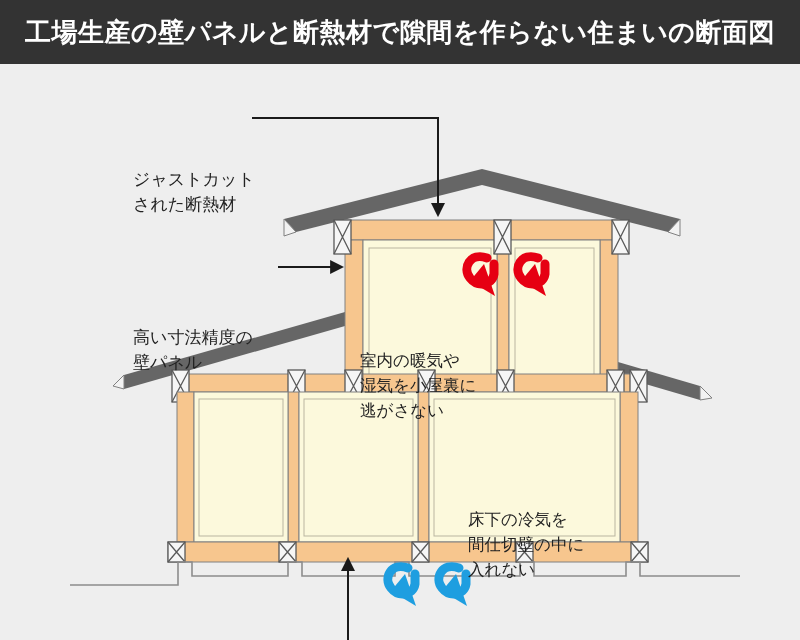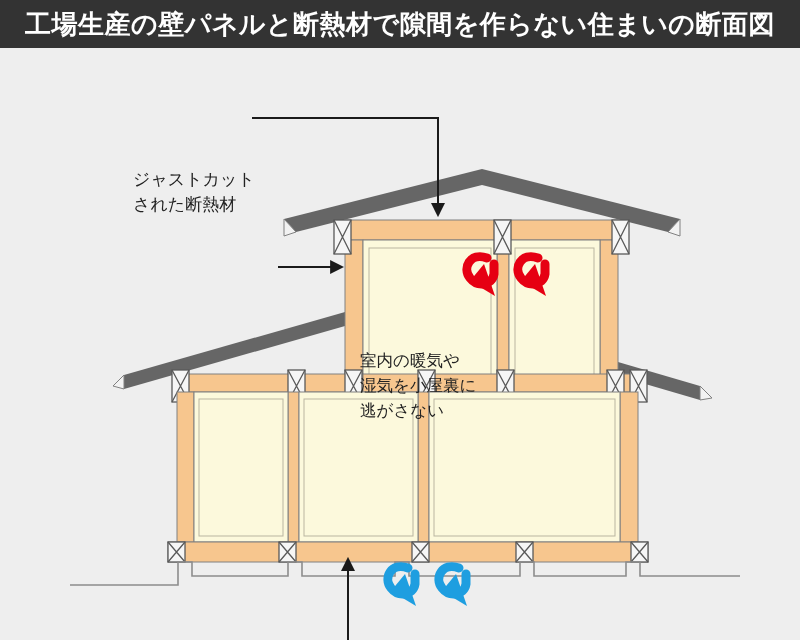--- a/index.html
+++ b/index.html
@@ -16,21 +16,21 @@
     width: 800px;
     height: 640px;
     background: #eeeeee;
     overflow: hidden;
   }
   #title-bar {
     position: absolute;
     left: 0;
     top: 0;
     width: 800px;
-    height: 48px;
+    height: 64px;
     background: #333333;
     display: flex;
     align-items: center;
     justify-content: center;
   }
   #title-text {
     color: #ffffff;
     font-size: 26px;
     font-weight: bold;
     letter-spacing: 0.5px;
@@ -265,20 +265,25 @@
                    C 449,529 464,528 466,516
                    L 466,506" fill="none" stroke="#1e9ee0" stroke-width="9" stroke-linecap="round"></path>
           <path d="M456,506 L467,538 L442,523 Z" fill="#1e9ee0"></path>
         </g>
       </g>
     </svg>
 
     <div class="anno" id="label-insulation-top">ジャストカット
 された断熱材</div>
 
+    <div class="anno" id="label-wall-panel">高い寸法精度の
+壁パネル</div>
 
     <div class="room-label" id="label-upper-room">室内の暖気や
 湿気を小屋裏に
 逃がさない</div>
 
+    <div class="room-label" id="label-lower-room">床下の冷気を
+間仕切壁の中に
+入れない</div>
 
   </div>
 </div>
 
 </body></html>

